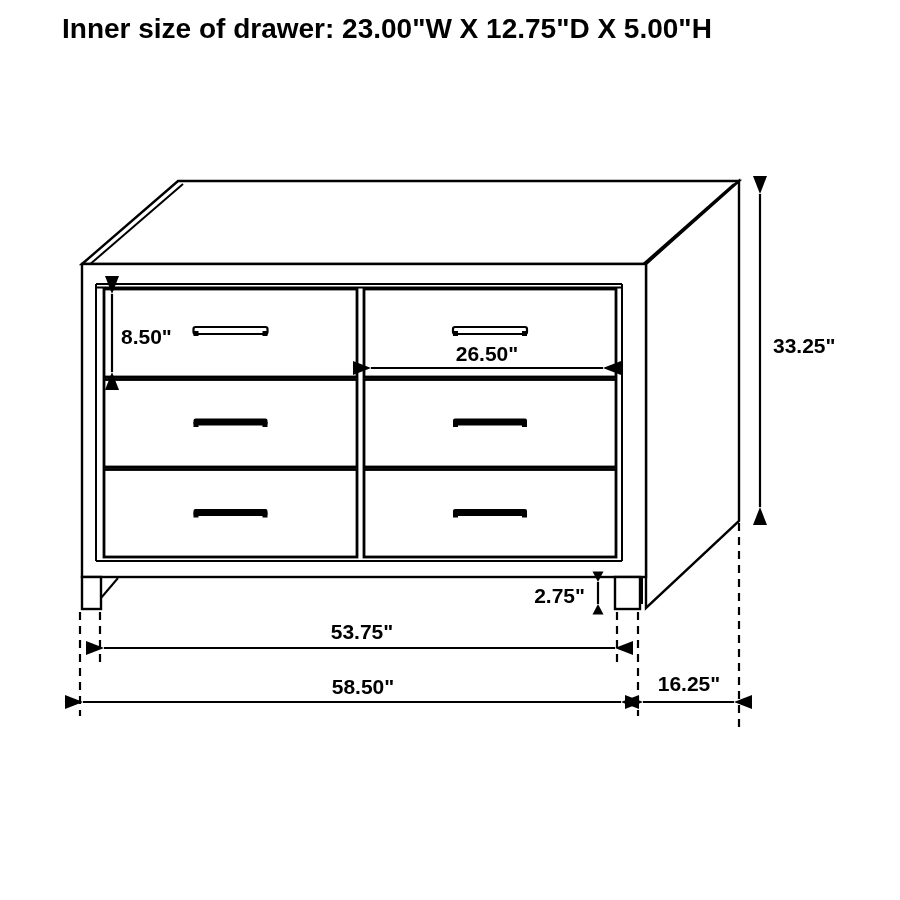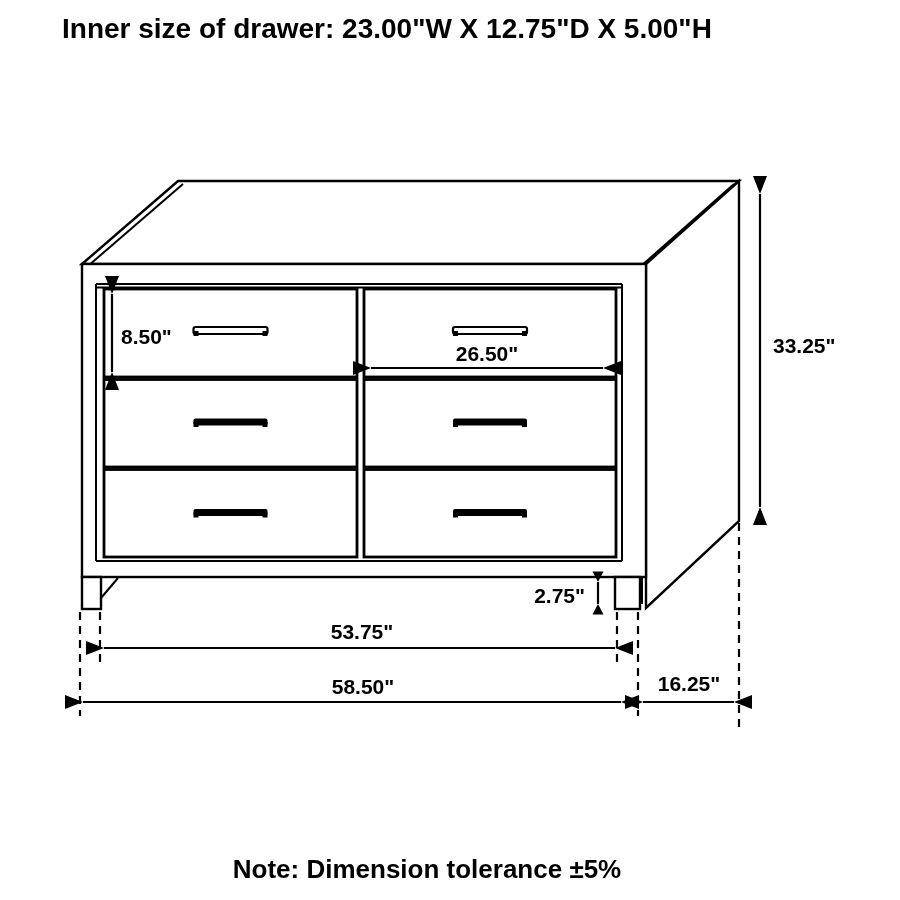--- a/index.html
+++ b/index.html
@@ -155,15 +155,14 @@
       <line class="dim" x1="83" y1="702" x2="621" y2="702" marker-start="url(#ah)" marker-end="url(#ah)"></line>
       <text class="dimtext" x="363" y="694" text-anchor="middle">58.50"</text>
     </g>
 
     <g>
       <line class="dim" x1="643" y1="702" x2="734" y2="702" marker-start="url(#ah)" marker-end="url(#ah)"></line>
       <text class="dimtext" x="689" y="691" text-anchor="middle">16.25"</text>
     </g>
   </svg>
 
-  <div class="note">Note: Dimension tolerance ±5%</div>
 
 </div>
 
 </body></html>

